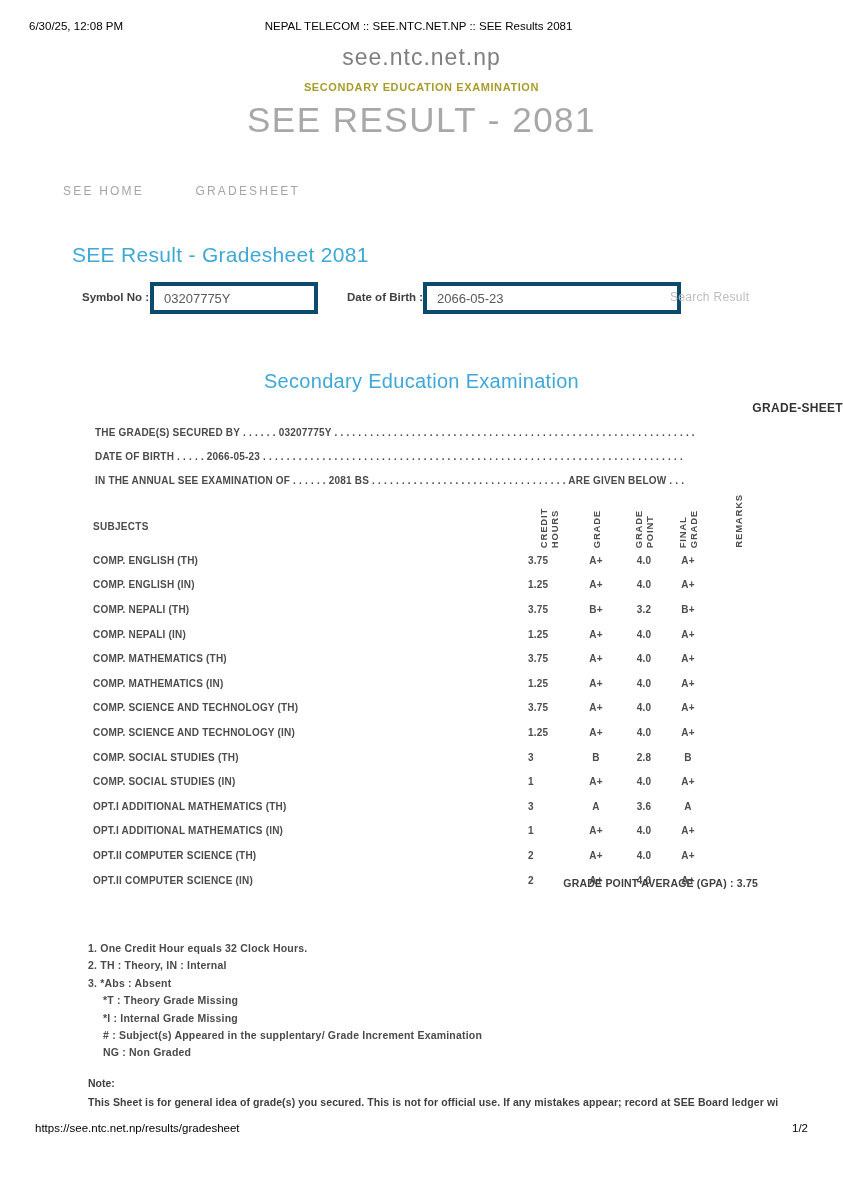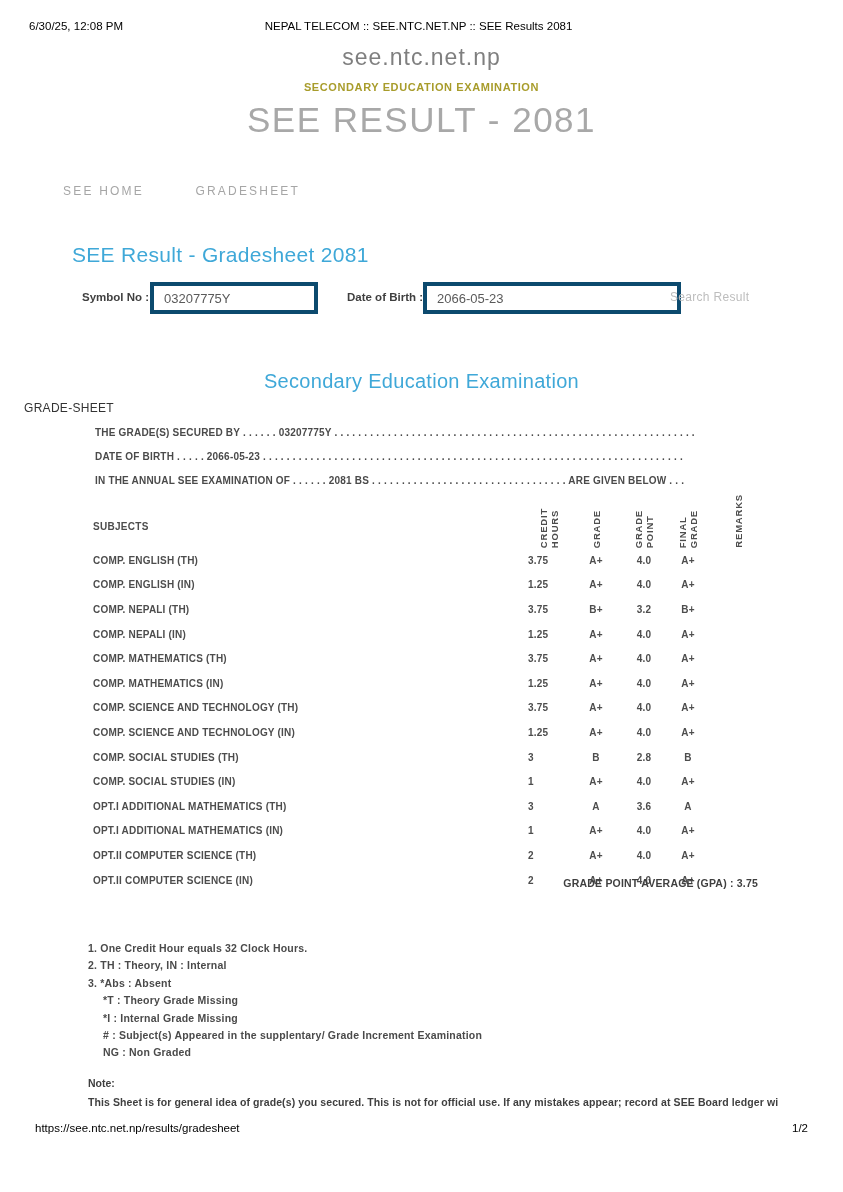--- a/index.html
+++ b/index.html
@@ -60,22 +60,22 @@
   .tbox-dob { left: 423px; width: 258px; }
   .search-btn {
     position: absolute; left: 670px; top: 8px;
     background: none; border: none; font-family: "Liberation Sans", sans-serif;
     font-size: 12px; color: #bdbdbd; cursor: pointer; letter-spacing: 0.3px;
   }
 
   
   .gs-heading { position: absolute; top: 370px; left: 0; right: 0; text-align: center;
     font-size: 20px; color: #3fa8d8; letter-spacing: 0.3px; }
-  .gs-subheading { position: absolute; top: 401px; left: 0; right: 0; text-align: left;
-    font-size: 12px; font-weight: 400; color: #333; letter-spacing: 0.3px; padding-left: 24px; }
+  .gs-subheading { position: absolute; top: 401px; left: 0; right: 0; text-align: right;
+    font-size: 12px; font-weight: 700; color: #333; letter-spacing: 0.3px; padding-left: 24px; }
 
   .info-lines { position: absolute; top: 426px; left: 95px; width: 600px; }
   .info-line {
     font-size: 10px; font-weight: 700; color: #4a4a4a;
     white-space: nowrap; overflow: hidden; height: 24px; line-height: 14px;
     letter-spacing: 0.2px;
   }
 
   .gtable { position: absolute; top: 492px; left: 93px; width: 673px; }
   .ghead { display: flex; align-items: flex-end; height: 56px; }

